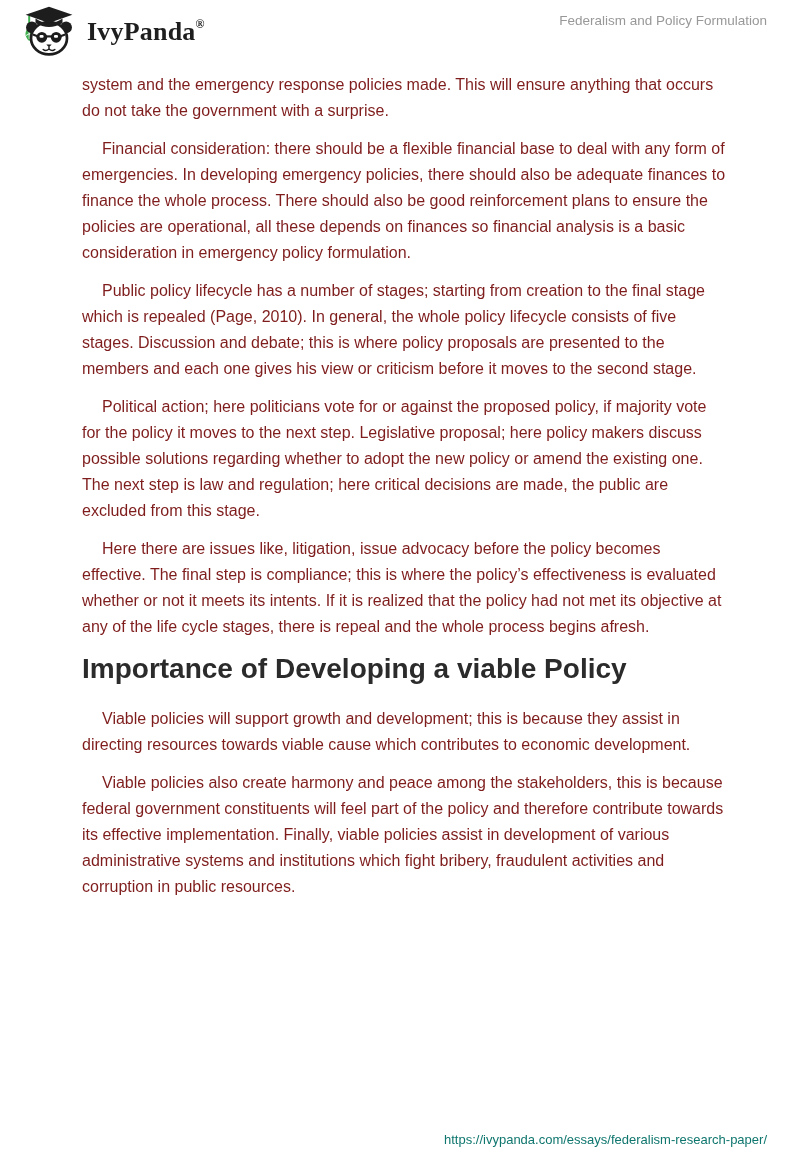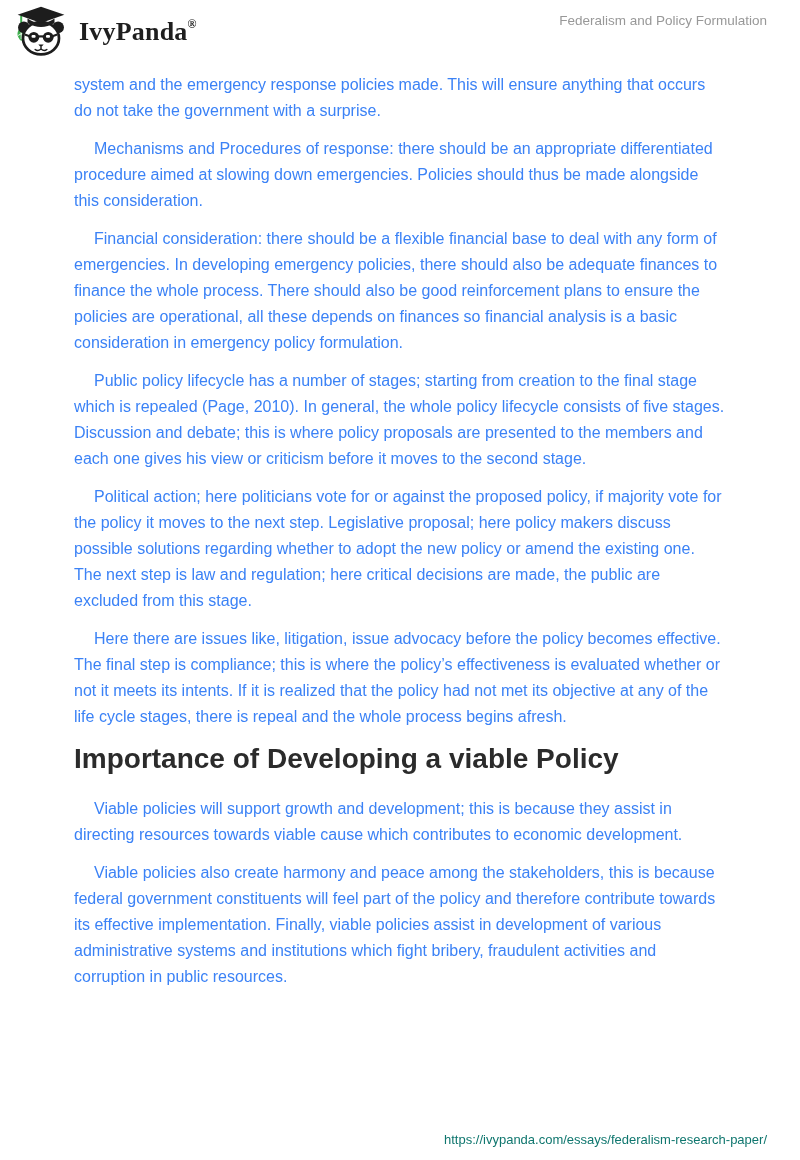--- a/index.html
+++ b/index.html
@@ -7,20 +7,21 @@
     margin: 0; padding: 0;
     width: 800px; height: 1160px;
     background: #ffffff;
     font-family: "Liberation Sans", "DejaVu Sans", sans-serif;
     overflow: hidden;
   }
   .page {
     position: relative;
     width: 800px; height: 1160px;
     background: #ffffff;
+    padding-left: 8px;
   }
   
   .page-header {
     position: relative;
     height: 62px;
   }
   .logo-group {
     position: absolute;
     left: 14px; top: 4px;
     display: flex;
@@ -51,21 +52,21 @@
     margin-left: 24px;
   }
   
   .document-body {
     padding: 10px 74px 0 74px;
   }
   .para {
     margin: 0 0 12px 0;
     font-size: 16px;
     line-height: 26px;
-    color: #3b82f6;
+    color: #7f1d1d;
     text-indent: 20px;
     text-align: left;
   }
   .para.no-indent { text-indent: 0; }
   .heading {
     margin: 8px 0 20px 0;
     font-size: 28px;
     line-height: 34px;
     font-weight: 700;
     color: #2b2b2b;
@@ -119,21 +120,20 @@
       </span>
       <span class="brand-text"><span>IvyPanda</span><span class="brand-reg">®</span></span>
     </div>
     <div class="doc-title">Federalism and Policy Formulation</div>
   </header>
 
   <main class="document-body">
 
     <section>
       <p class="para no-indent">system and the emergency response policies made. This will ensure anything that occurs do not take the government with a surprise.</p>
-      <p class="para">Mechanisms and Procedures of response: there should be an appropriate differentiated procedure aimed at slowing down emergencies. Policies should thus be made alongside this consideration.</p>
       <p class="para">Financial consideration: there should be a flexible financial base to deal with any form of emergencies. In developing emergency policies, there should also be adequate finances to finance the whole process. There should also be good reinforcement plans to ensure the policies are operational, all these depends on finances so financial analysis is a basic consideration in emergency policy formulation.</p>
     </section>
 
     <section>
       <p class="para">Public policy lifecycle has a number of stages; starting from creation to the final stage which is repealed (Page, 2010). In general, the whole policy lifecycle consists of five stages. Discussion and debate; this is where policy proposals are presented to the members and each one gives his view or criticism before it moves to the second stage.</p>
       <p class="para">Political action; here politicians vote for or against the proposed policy, if majority vote for the policy it moves to the next step. Legislative proposal; here policy makers discuss possible solutions regarding whether to adopt the new policy or amend the existing one. The next step is law and regulation; here critical decisions are made, the public are excluded from this stage.</p>
       <p class="para">Here there are issues like, litigation, issue advocacy before the policy becomes effective. The final step is compliance; this is where the policy’s effectiveness is evaluated whether or not it meets its intents. If it is realized that the policy had not met its objective at any of the life cycle stages, there is repeal and the whole process begins afresh.</p>
     </section>
 
     <section>

